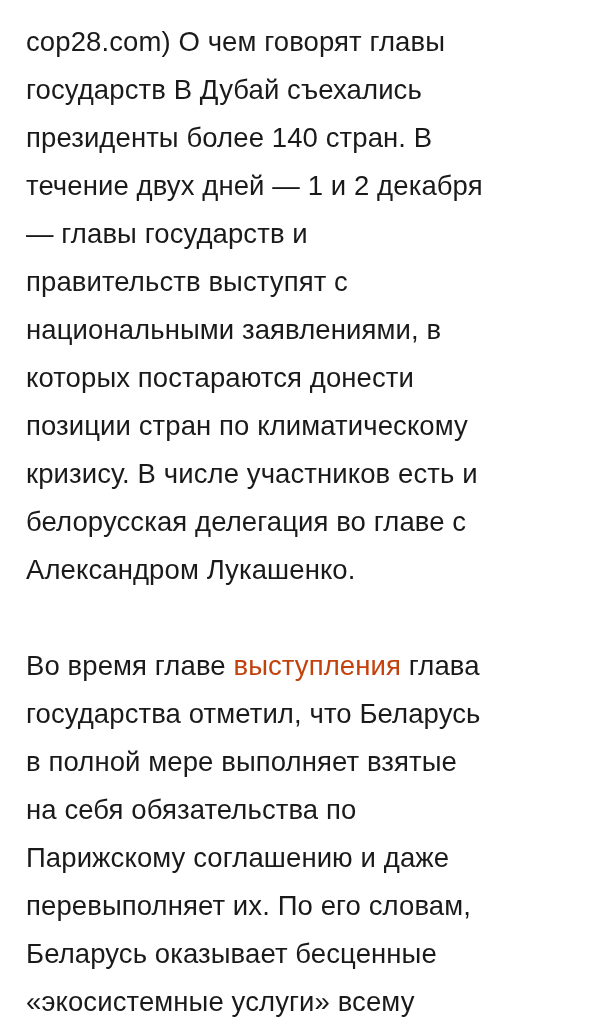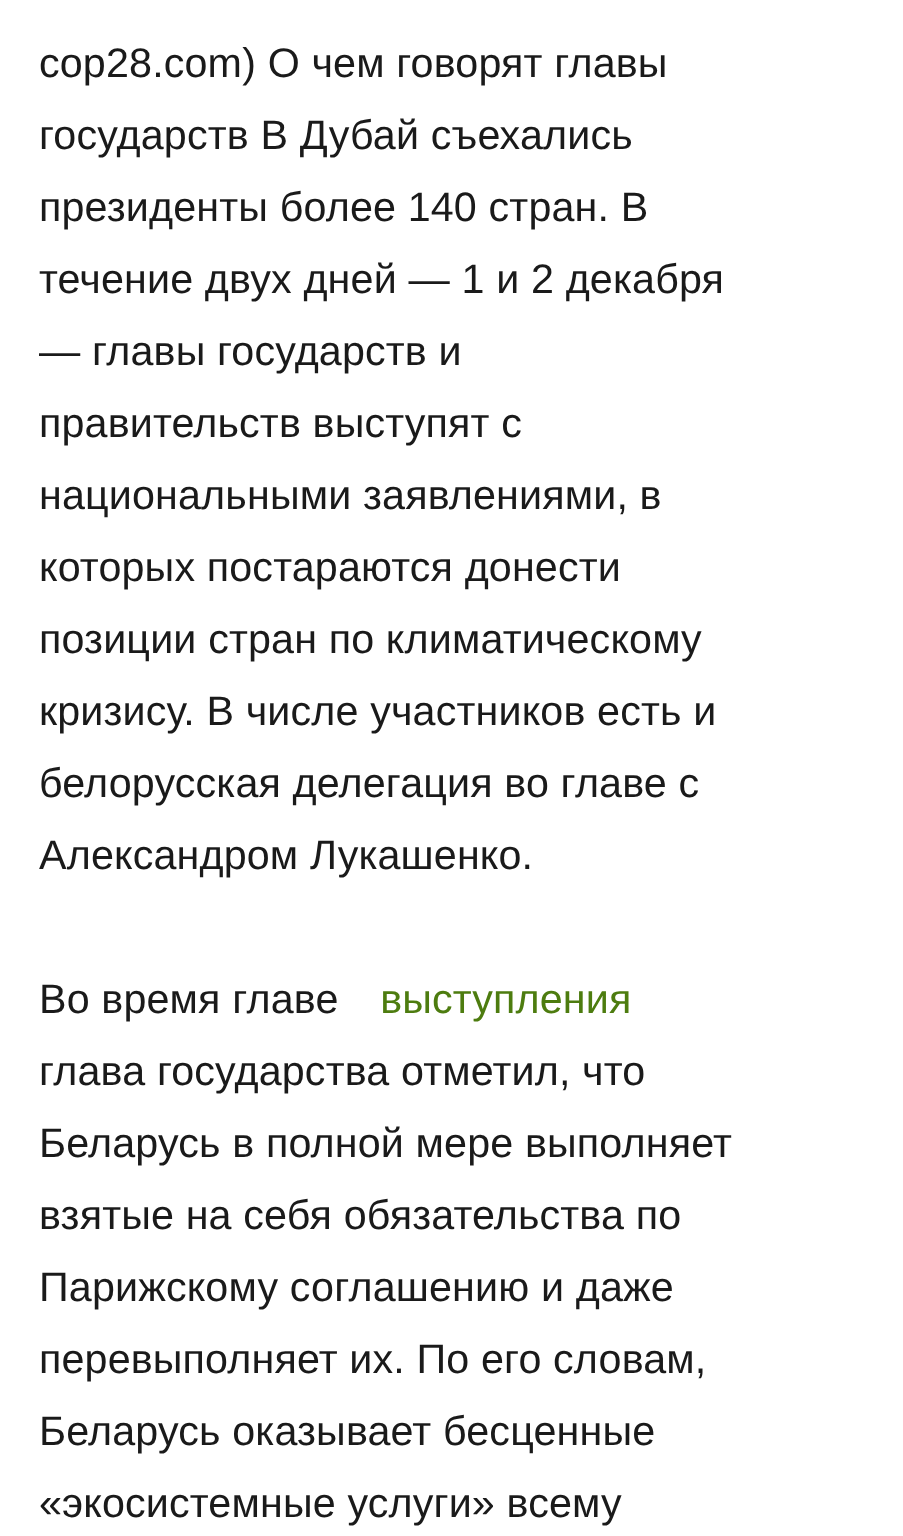--- a/index.html
+++ b/index.html
@@ -26,23 +26,22 @@
     letter-spacing: 0.1px;
     color: #1a1a1a;
     margin: 0 0 48px 0;
     text-align: left;
     word-wrap: break-word;
   }
   .para:last-child {
     margin-bottom: 0;
   }
   a.inline-link {
-    color: #4d7c0f;
+    color: #c2410c;
     text-decoration: none;
-    margin-left: 20px;
   }
 </style>
 </head>
 <body>
 
 <div class="article" id="article-root">
     <p class="para"><span>cop28.com) О чем говорят главы государств В Дубай съехались президенты более 140 стран. В течение двух дней — 1 и 2 декабря — главы государств и правительств выступят с национальными заявлениями, в которых постараются донести позиции стран по климатическому кризису. В числе участников есть и белорусская делегация во главе с Александром Лукашенко.</span></p>
     <p class="para"><span>Во время главе </span><a class="inline-link" href="#">выступления</a><span> глава государства отметил, что Беларусь в полной мере выполняет взятые на себя обязательства по Парижскому соглашению и даже перевыполняет их. По его словам, Беларусь оказывает бесценные «экосистемные услуги» всему континенту. В этой связи Александр Лукашенко</span></p>
   </div>
 

